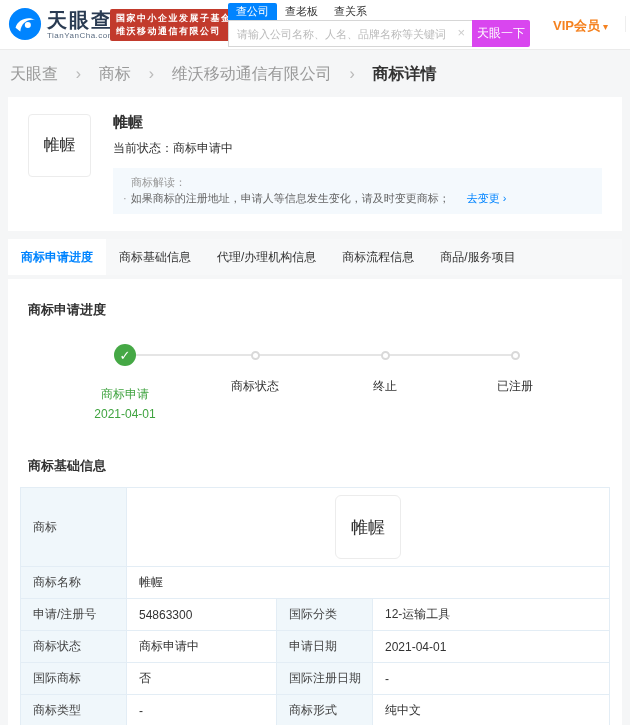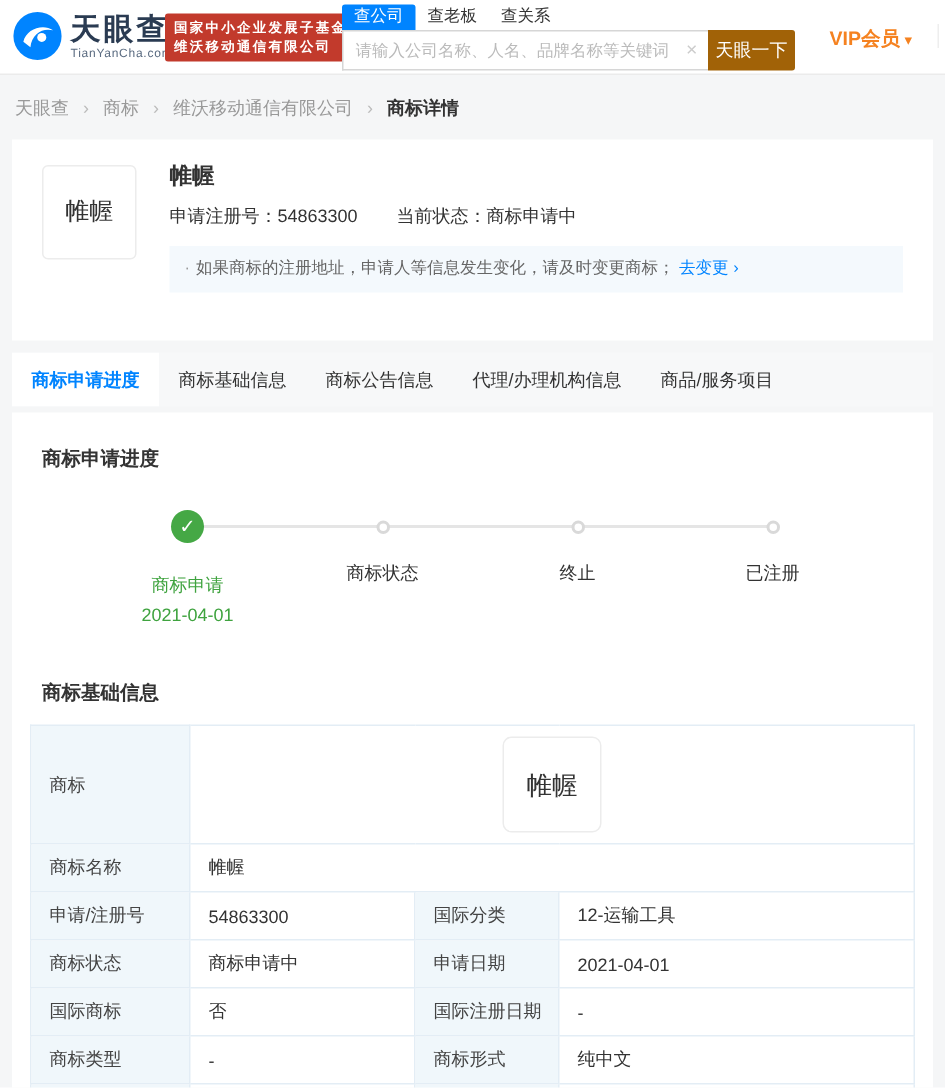--- a/index.html
+++ b/index.html
@@ -20,42 +20,42 @@
   .badge div { font-size:9px; font-weight:bold; letter-spacing:1.5px; line-height:13px; white-space:nowrap; }
   .search-block { position:absolute; left:228px; top:3px; width:302px; }
   .search-tabs { display:flex; align-items:flex-end; height:17px;text-align:center; }
   .stab { font-size:11px; color:#333; padding:2px 8px; cursor:pointer; line-height:13px; }
   .stab.active { background:#0084ff; color:#fff; border-radius:2px 2px 0 0; }
   .search-row { display:flex; }
   .input-wrap { position:relative; flex:1; }
   .input-wrap input { width:100%; height:27px; border:1px solid #d6d6d6; border-right:none; padding:0 22px 0 8px; font-size:11px; color:#333; outline:none; }
   .input-wrap input::placeholder { color:#bbb; }
   .clear { position:absolute; right:7px; top:6px; color:#ccc; font-size:13px; cursor:pointer; line-height:14px; }
-  .search-btn { width:58px; height:27px; background:#a16207; color:#fff; border:none; font-size:12px; cursor:pointer; border-radius:0 2px 2px 0; }
+  .search-btn { width:58px; height:27px; background:#d946ef; color:#fff; border:none; font-size:12px; cursor:pointer; border-radius:0 2px 2px 0; }
   .vip { position:absolute; right:22px; top:17px; color:#f58220; font-weight:bold; font-size:13px; cursor:pointer; }
   .vip .caret { font-size:10px; margin-left:3px; }
   .hdr-div { position:absolute; right:4px; top:16px; width:1px; height:16px; background:#eee; }
   
-  .breadcrumb { padding:14px 10px 12px 10px; color:#999; font-size:12px; }
+  .breadcrumb { padding:14px 10px 12px 10px; color:#999; font-size:16px;font-family:Liberation Mono, monospace; }
   .bc-link { color:#999; cursor:pointer; }
   .bc-sep { margin:0 6px; color:#bbb; }
   .bc-current { color:#333; font-weight:bold; }
   
   .card { background:#fff; margin:0 8px; }
   .summary-card { height:134px; padding:17px 20px; display:flex; }
   .tm-thumb { width:63px; height:63px; border:1px solid #ececec; border-radius:4px; display:flex; align-items:center; justify-content:center; font-size:16px; color:#333; flex-shrink:0; background:#fff; }
   .summary-main { margin-left:22px; flex:1; }
   .tm-title { font-size:15px; font-weight:bold; color:#333; line-height:16px; }
   .summary-fields { margin-top:10px; display:flex; }
   .sf { margin-right:26px; font-size:12px; color:#333; white-space:nowrap; }
   .interp { margin-top:11px; background:#f4f9fd; padding:7px 10px 8px 18px; font-size:11px; }
   .interp-title { color:#999; line-height:15px; }
   .interp-line { color:#666; line-height:16px; margin-left:-8px; }
   .bullet { margin-right:4px; color:#999; }
-  .interp-link { color:#0084ff; cursor:pointer; text-decoration:none; }
+  .interp-link { color:#0084ff; cursor:pointer; margin-left:14px; text-decoration:none; }
   
   .tabbar { margin:8px 8px 0 8px; height:36px; background:#f7f8f9; display:flex; overflow:hidden; white-space:nowrap; }
   .dtab { padding:0 13px; line-height:36px; font-size:12px; color:#333; cursor:pointer; flex-shrink:0; }
   .dtab.active { background:#fff; color:#0084ff; font-weight:bold; }
   
   .content-card { margin-top:4px; height:451px; padding:12px; }
   .sec-title { font-size:13px; font-weight:bold; color:#333; padding:10px 8px 0 8px; }
   
   .steps { display:flex; padding-left:40px; margin-top:25px; margin-bottom:26px; }
   .step { width:130px; position:relative; display:flex; flex-direction:column; align-items:center; }
@@ -124,37 +124,37 @@
   <span class="bc-current">商标详情</span>
 </div>
 
 <div class="card summary-card">
   <div class="tm-thumb">
     <span>帷幄</span>
   </div>
   <div class="summary-main">
     <div class="tm-title">帷幄</div>
     <div class="summary-fields">
-      <span class="sf"><span>申请注册号：</span><span>54863300</span></span>
       <span class="sf"><span>当前状态：</span><span>商标申请中</span></span>
     </div>
     <div class="interp">
+      <div class="interp-title">商标解读：</div>
       <div class="interp-line">
         <span class="bullet">·</span><span>如果商标的注册地址，申请人等信息发生变化，请及时变更商标；</span>
         <a class="interp-link"><span>去变更</span> <span>›</span></a>
       </div>
     </div>
   </div>
 </div>
 
 <div class="tabbar">
   <span class="dtab active">商标申请进度</span>
   <span class="dtab">商标基础信息</span>
-  <span class="dtab">商标公告信息</span>
   <span class="dtab">代理/办理机构信息</span>
+  <span class="dtab">商标流程信息</span>
   <span class="dtab">商品/服务项目</span>
 
 </div>
 
 <div class="card content-card">
   <div class="sec-title">商标申请进度</div>
 
   <div class="steps">
     <div class="step done">
       <div class="dot-wrap">

